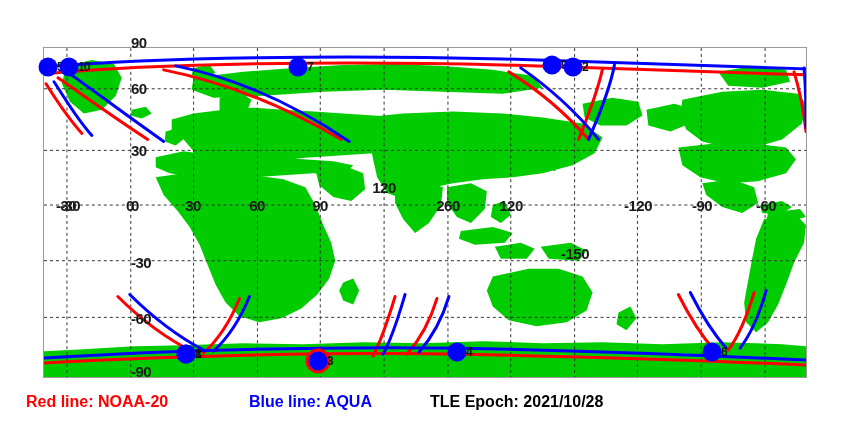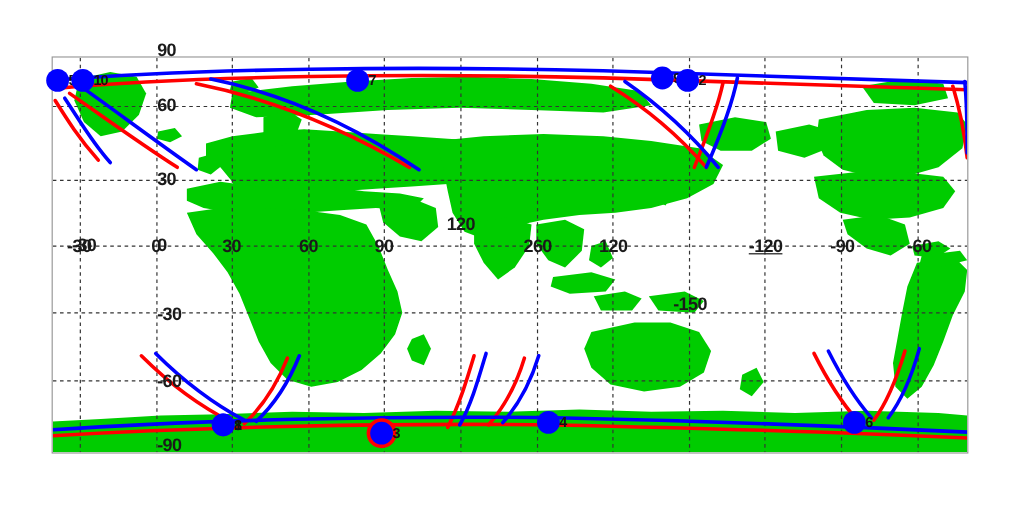--- a/index.html
+++ b/index.html
@@ -243,21 +243,21 @@
   <div>
     <div class="tick-label lon-label" style="top: 197px; left: 66px;">-30</div>
     <div class="tick-label lon-label" style="top: 197px; left: 130px;">0</div>
     <div class="tick-label lon-label" style="top: 197px; left: 193px;">30</div>
     <div class="tick-label lon-label" style="top: 197px; left: 257px;">60</div>
     <div class="tick-label lon-label" style="top: 197px; left: 320px;">90</div>
     <div class="tick-label lon-label" style="top: 179px; left: 384px;">120</div>
     <div class="tick-label lon-label" style="top: 197px; left: 448px;">260</div>
     <div class="tick-label lon-label" style="top: 197px; left: 511px;">120</div>
     <div class="tick-label lon-label" style="top: 197px; left: 575px; margin-top: 48px;">-150</div>
-    <div class="tick-label lon-label" style="top: 197px; left: 638px; text-decoration: underline;">-120</div>
+    <div class="tick-label lon-label" style="top: 197px; left: 638px;">-120</div>
     <div class="tick-label lon-label" style="top: 197px; left: 702px;">-90</div>
     <div class="tick-label lon-label" style="top: 197px; left: 766px;">-60</div>
   </div>
 
   <div>
     <div class="tick-label lat-label" style="left: 131px; top: 42px;">90</div>
     <div class="tick-label lat-label" style="left: 131px; top: 88px;">60</div>
     <div class="tick-label lat-label" style="left: 131px; top: 150px;">30</div>
     <div class="tick-label lat-label" style="left: 131px; top: 205px;">0</div>
     <div class="tick-label lat-label" style="left: 131px; top: 262px;">-30</div>
@@ -282,14 +282,19 @@
       <div class="sat-marker" style="left: 186px; top: 354px;"></div>
       <div class="sat-label" style="left: 195px; top: 354px;">1</div>
       <div class="sat-marker ringed" style="left: 318px; top: 361px;"></div>
       <div class="sat-label" style="left: 327px; top: 361px;">3</div>
       <div class="sat-marker" style="left: 457px; top: 352px;"></div>
       <div class="sat-label" style="left: 466px; top: 352px;">4</div>
       <div class="sat-marker" style="left: 712px; top: 352px;"></div>
       <div class="sat-label" style="left: 721px; top: 352px;">6</div>
     </div>
 
+  <div id="legend">
+    <div class="legend-entry" id="legend-red">Red line: NOAA-20</div>
+    <div class="legend-entry" id="legend-blue">Blue line: AQUA</div>
+    <div class="legend-entry" id="legend-epoch">TLE Epoch: 2021/10/28</div>
+  </div>
 
 </div>
 
 </body></html>

